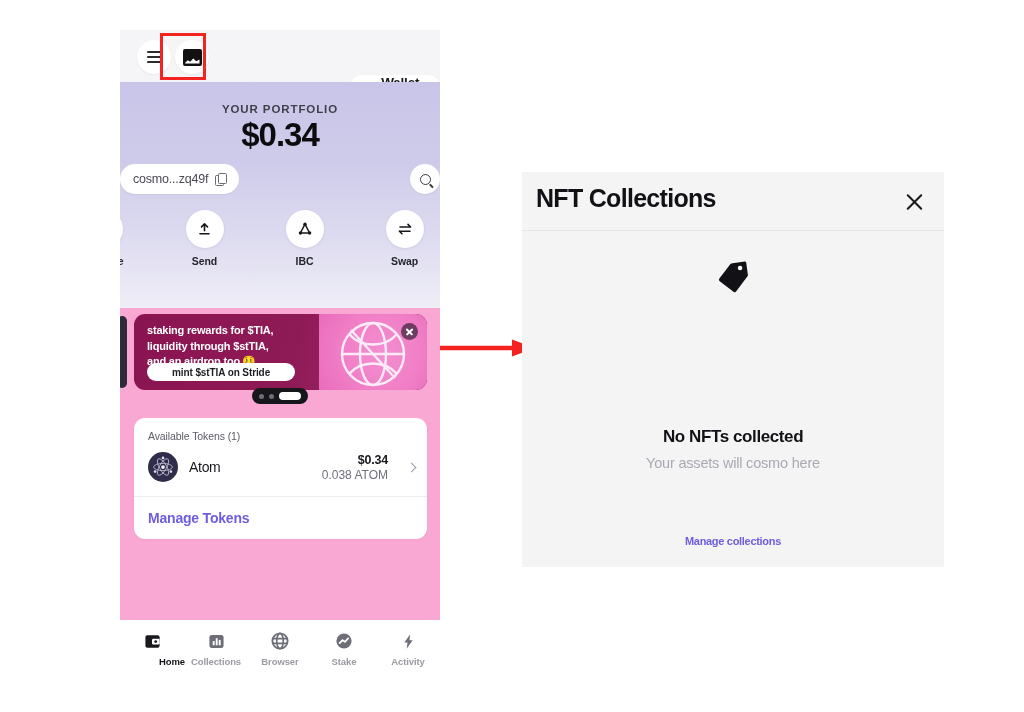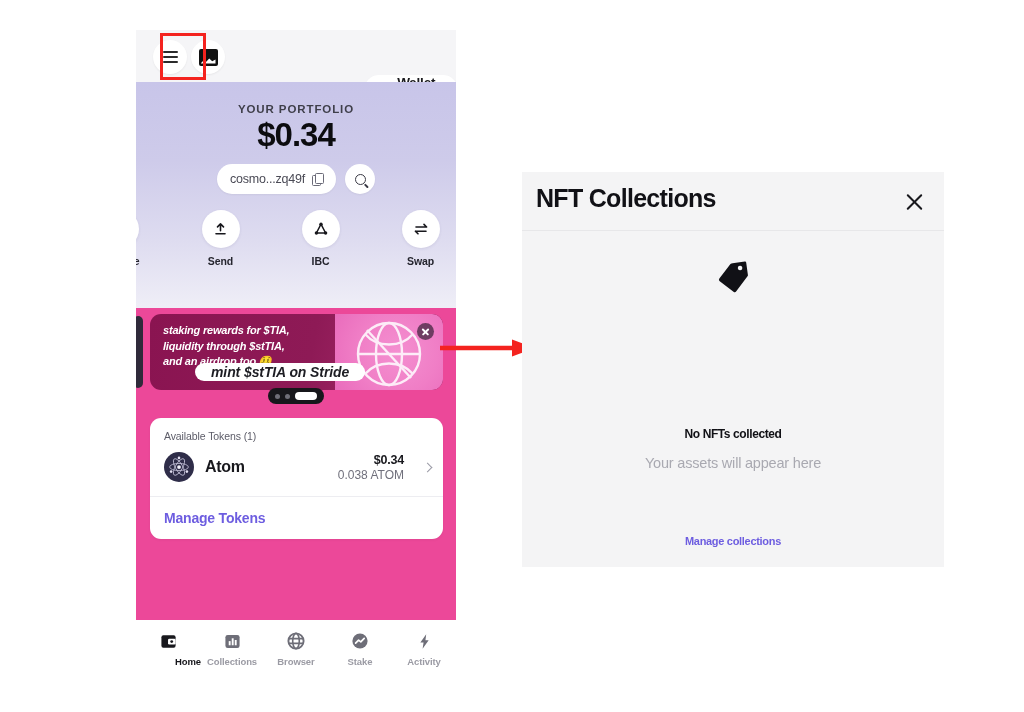--- a/index.html
+++ b/index.html
@@ -5,22 +5,22 @@
   html,body{margin:0;padding:0;}
   body{
     width:1024px;height:712px;background:#ffffff;overflow:hidden;
     font-family:"Liberation Sans","DejaVu Sans",sans-serif;
     -webkit-font-smoothing:antialiased;
   }
   #root{position:relative;width:1024px;height:712px;}
 
   
   .phone{
-    position:absolute;left:136px;top:30px;width:320px;height:645px;
-    background:#ec4899;overflow:hidden;
+    position:absolute;left:120px;top:30px;width:320px;height:645px;
+    background:#f9a8d4;overflow:hidden;
   }
   .topbar{
     position:absolute;left:0;top:0;width:320px;height:52px;
     background:#f5f5f7;display:flex;align-items:center;
   }
   .circ-btn{
     width:34px;height:34px;border-radius:50%;background:#ffffff;
     display:flex;align-items:center;justify-content:center;
     box-shadow:0 1px 2px rgba(0,0,0,.06);
   }
@@ -52,21 +52,21 @@
     background:linear-gradient(180deg,#c8c5e9 0%,#cecbea 35%,#dedcf0 70%,#efeef7 100%);
   }
   .pf-label{
     position:absolute;top:21px;width:100%;text-align:center;
     font-size:11.5px;font-weight:700;color:#3f3f4a;letter-spacing:.9px;
   }
   .pf-amount{
     position:absolute;top:34px;width:100%;text-align:center;
     font-size:33px;font-weight:800;color:#0c0c0f;letter-spacing:-1px;
   }
-  .addr-row{position:absolute;top:82px;left:0;width:320px;display:flex;justify-content:center;align-items:center;gap:9px;}
+  .addr-row{position:absolute;top:82px;left:0;width:320px;display:flex;justify-content:space-between;align-items:center;gap:9px;}
   .addr-pill{
     height:30px;border-radius:16px;background:#fff;display:flex;align-items:center;
     padding:0 13px;gap:7px;box-shadow:0 1px 2px rgba(0,0,0,.05);
   }
   .addr-txt{font-size:12.5px;color:#4a4a55;letter-spacing:-.2px;}
   .copy-ic{width:11px;height:12px;position:relative;}
   .copy-ic:before{content:"";position:absolute;left:0;top:2px;width:7px;height:9px;border:1.3px solid #6b6b78;border-radius:1.5px;}
   .copy-ic:after{content:"";position:absolute;left:3px;top:0;width:7px;height:9px;border:1.3px solid #6b6b78;border-radius:1.5px;background:#fff;}
   .search-circ{width:30px;height:30px;border-radius:50%;background:#fff;display:flex;align-items:center;justify-content:center;box-shadow:0 1px 2px rgba(0,0,0,.05);}
   .mag{width:9px;height:9px;border:1.6px solid #3a3a45;border-radius:50%;position:relative;}
@@ -76,33 +76,32 @@
   .act{width:44px;display:flex;flex-direction:column;align-items:center;gap:7px;margin-left:48px;}
   .act-circ{width:38px;height:38px;border-radius:50%;background:#fff;display:flex;align-items:center;justify-content:center;box-shadow:0 1px 3px rgba(60,50,110,.10);}
   .act-lbl{font-size:10.5px;font-weight:700;color:#25252e;letter-spacing:-.1px;}
 
   
   .banner-strip{position:absolute;left:0;top:278px;width:320px;height:100px;}
   .edge-card{position:absolute;left:-3px;top:8px;width:10px;height:72px;border-radius:8px;background:#2f2a3a;}
   .banner{
     position:absolute;left:14px;top:6px;width:293px;height:76px;border-radius:11px;overflow:hidden;
     background:linear-gradient(100deg,#8a1451 0%,#8e1a56 55%,#9b2361 72%,#a8286b 100%);
-    font-style:italic;
   }
   .banner-art{
     position:absolute;right:0;top:0;width:108px;height:76px;
     background:radial-gradient(circle at 58% 50%,#f48fd0 0%,#f07ec6 55%,#e96cbc 100%);
     border-radius:0 11px 11px 0;
   }
   .banner-art svg{position:absolute;right:2px;top:-6px;}
   .banner-txt{position:absolute;left:13px;top:9px;width:185px;color:#fff;font-size:11px;line-height:15.5px;font-weight:600;letter-spacing:-.2px;}
   .banner-cta{
     position:absolute;left:13px;bottom:9px;height:18px;border-radius:10px;background:#fff;
-    display:inline-flex;align-items:center;padding:0 16px;
-    font-size:14px;font-weight:700;color:#1d1d23;letter-spacing:-.1px;white-space:nowrap;margin-left:32px;
+    display:inline-flex;align-items:center;padding:0 25px;
+    font-size:10px;font-weight:700;color:#1d1d23;letter-spacing:-.1px;white-space:nowrap;
   }
   .banner-x{
     position:absolute;right:9px;top:9px;width:17px;height:17px;border-radius:50%;
     background:rgba(30,20,35,.62);display:flex;align-items:center;justify-content:center;
   }
   .banner-x:before,.banner-x:after{content:"";position:absolute;width:9px;height:1.6px;background:#fff;border-radius:1px;}
   .banner-x:before{transform:rotate(45deg);}
   .banner-x:after{transform:rotate(-45deg);}
   .dots{
     position:absolute;left:50%;transform:translateX(-50%);bottom:4px;
@@ -113,21 +112,21 @@
 
   
   .tokens-card{
     position:absolute;left:14px;top:388px;width:293px;
     background:#fff;border-radius:11px;overflow:hidden;
     box-shadow:0 1px 3px rgba(0,0,0,.05);
   }
   .tok-head{font-size:10.5px;color:#5c5c68;padding:12px 14px 7px;letter-spacing:-.1px;}
   .tok-row{display:flex;align-items:center;padding:3px 12px 14px 14px;gap:11px;}
   .tok-logo{width:30px;height:30px;border-radius:50%;background:#2f2d49;position:relative;flex:none;}
-  .tok-name{font-size:16px;font-weight:700;color:#18181d;letter-spacing:-.3px;flex:1;}
+  .tok-name{font-size:14px;font-weight:400;color:#18181d;letter-spacing:-.3px;flex:1;}
   .tok-vals{text-align:right;}
   .tok-usd{font-size:12.5px;font-weight:700;color:#18181d;letter-spacing:-.2px;}
   .tok-amt{font-size:12px;color:#70707c;margin-top:1px;}
   .chev{width:6px;height:6px;border-right:1.6px solid #9a9aa5;border-top:1.6px solid #9a9aa5;transform:rotate(45deg);margin-left:9px;}
   .tok-sep{height:1px;background:#ededf1;margin:0 0;}
   .manage-tok{padding:13px 14px;font-size:14px;font-weight:700;color:#6d5de0;letter-spacing:-.2px;}
 
   
   .bottomnav{
     position:absolute;left:0;bottom:0;width:320px;height:55px;background:#fff;
@@ -149,21 +148,21 @@
     position:relative;height:58px;border-bottom:1px solid #e7e7e9;
     display:flex;align-items:center;
   }
   .nft-title{position:absolute;left:14px;top:12px;font-size:25px;font-weight:700;color:#111116;letter-spacing:-.7px;}
   .nft-close{position:absolute;right:18px;top:19px;width:22px;height:22px;}
   .nft-close:before,.nft-close:after{content:"";position:absolute;left:0;top:10px;width:21px;height:2px;background:#18181d;border-radius:1px;}
   .nft-close:before{transform:rotate(45deg);}
   .nft-close:after{transform:rotate(-45deg);}
   .nft-body{position:relative;height:336px;}
   .tag-ic{position:absolute;left:50%;transform:translateX(-50%);top:30px;}
-  .nft-empty-title{position:absolute;top:196px;width:100%;text-align:center;font-size:12px;font-weight:700;color:#111116;letter-spacing:-.4px;}
+  .nft-empty-title{position:absolute;top:196px;width:100%;text-align:center;font-size:17px;font-weight:700;color:#111116;letter-spacing:-.4px;}
   .nft-empty-sub{position:absolute;top:224px;width:100%;text-align:center;font-size:14.5px;color:#a9a9b1;letter-spacing:-.2px;}
   .nft-manage{position:absolute;top:304px;width:100%;text-align:center;font-size:11px;font-weight:700;color:#6d5de0;letter-spacing:-.3px;}
 </style>
 </head>
 <body>
 
 <div id="root">
 
   <div class="phone">
 
@@ -366,18 +365,18 @@
     <div class="nft-head">
       <div class="nft-title">NFT Collections</div>
       <div class="nft-close"></div>
     </div>
     <div class="nft-body">
       <svg class="tag-ic" width="34" height="34" viewBox="0 0 34 34">
         <path d="M18.6 2.4H31a1.2 1.2 0 0 1 1.2 1.2v12.4a2 2 0 0 1-.6 1.4L18.4 30.6a2 2 0 0 1-2.8 0L3.4 18.4a2 2 0 0 1 0-2.8L16.2 3a2 2 0 0 1 1.4-.6z" fill="#111116" transform="rotate(-8 17 17)"></path>
         <circle cx="25.4" cy="8.1" r="2.3" fill="#f4f4f5" transform="rotate(-8 17 17)"></circle>
       </svg>
       <div class="nft-empty-title">No NFTs collected</div>
-      <div class="nft-empty-sub">Your assets will appear here</div>
+      <div class="nft-empty-sub">Your assets will cosmo here</div>
       <div class="nft-manage">Manage collections</div>
     </div>
   </div>
 
 </div>
 
 </body></html>

